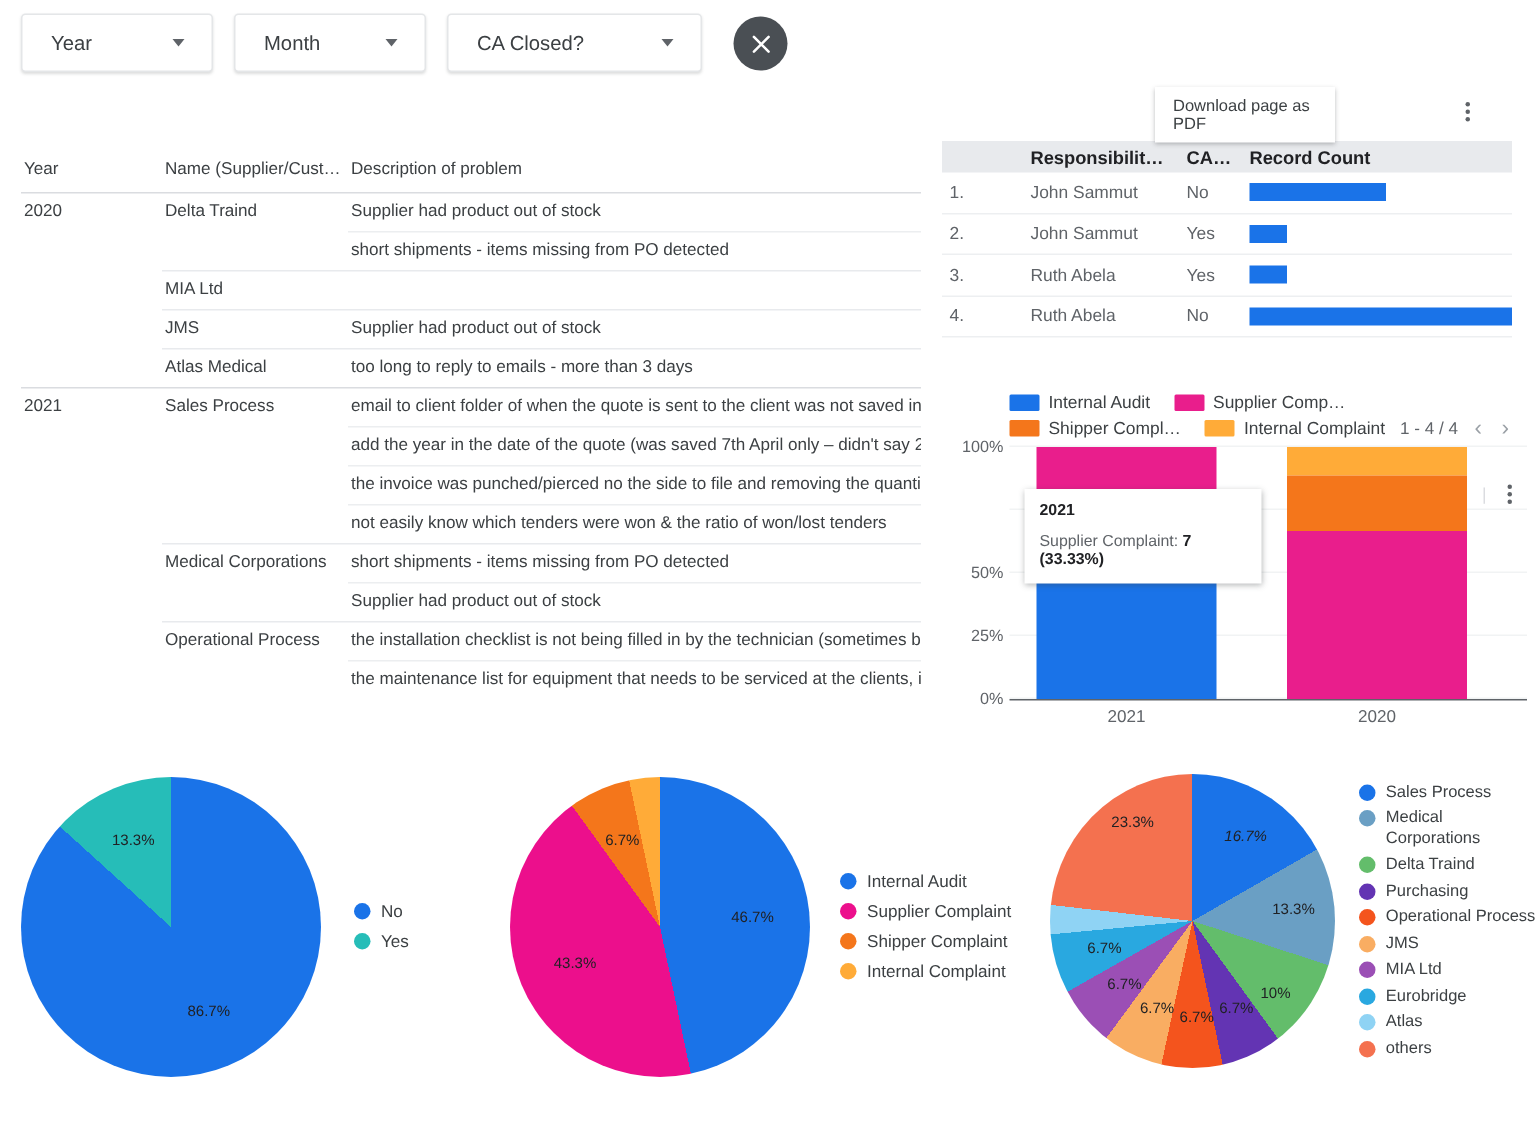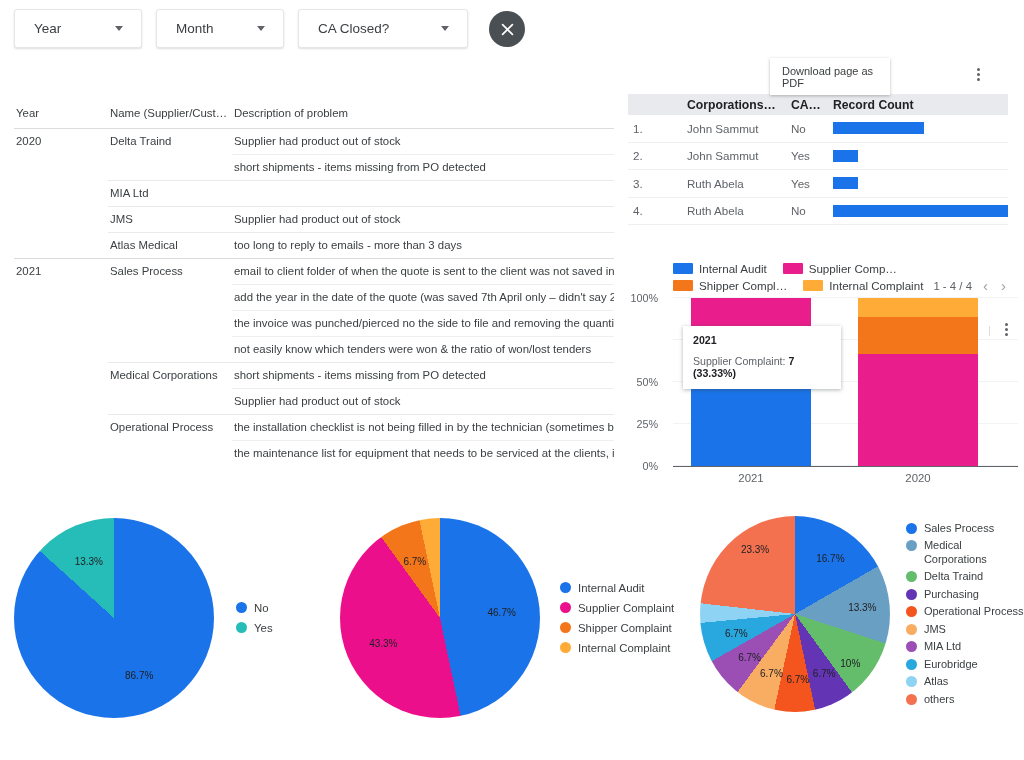--- a/index.html
+++ b/index.html
@@ -67,21 +67,21 @@
     padding-left:12px;font-size:11px;color:#3c4043;box-sizing:border-box;z-index:9;
   }
 
   
   .sbar{position:absolute;left:628px;top:262px;width:390px;height:218px;}
   .sleg{display:flex;flex-wrap:wrap;gap:4px 16px;padding-left:45px;margin-bottom:6px;}
   .sleg .it{display:flex;align-items:center;gap:6px;font-size:11.6px;color:#3c4043;white-space:nowrap;}
   .sw{width:20px;height:11px;border-radius:1px;display:block;}
   .plot{position:relative;height:168px;margin-left:45px;border-bottom:1.5px solid #5f6368;}
   .yax{position:absolute;left:-43px;top:-6px;width:40px;height:168px;}
-  .ylab{position:absolute;right:12px;font-size:10.8px;color:#5f6368;text-align:left;margin-left:40px;}
+  .ylab{position:absolute;right:1px;font-size:10.8px;color:#5f6368;text-align:left;margin-left:40px;}
   .grid{position:absolute;left:0;right:0;border-top:1px solid #f1f3f4;}
   .bar{position:absolute;bottom:0;width:120px;display:flex;flex-direction:column-reverse;}
   .seg{width:100%;}
   .xlabs{display:flex;margin-left:45px;margin-top:5px;}
   .xlab{font-size:11.4px;color:#5f6368;text-align:center;position:absolute;}
   .tooltip{
     position:absolute;left:10px;top:28px;width:158px;background:#fff;
     box-shadow:0 1px 4px rgba(60,64,67,.4);padding:8px 10px 10px 10px;box-sizing:border-box;z-index:20;
   }
   .tt-t{font-size:10.6px;font-weight:bold;color:#202124;margin-bottom:9px;}
@@ -205,21 +205,21 @@
   </div>
   <div class="kebab kebab-top">
     <i></i>
     <i></i>
     <i></i>
   </div>
 
   <div class="rtable">
     <div class="rhead">
       <div class="rc-idx"></div>
-      <div class="rc-name">Corporations…</div>
+      <div class="rc-name">Responsibilit…</div>
       <div class="rc-ca">CA…</div>
       <div class="rc-cnt">Record Count</div>
     </div>
     <div id="rtable-body">
         <div class="rrow">
           <div class="rc-idx">1.</div>
           <div class="rc-name">John Sammut</div>
           <div class="rc-ca">No</div>
           <div class="rc-cnt">
             <span class="rbar" style="width: 52%; background: rgb(26, 115, 232);"></span>
@@ -355,21 +355,21 @@
         </div>
         <div class="it">
           <span class="dot" style="background: rgb(255, 171, 56);"></span>
           <span>Internal Complaint</span>
         </div>
       </div>
   </div>
 
   <div class="pie-wrap" id="pie3">
     <div class="pie" id="pie3-disc" style="width: 196px; height: 196px; background: conic-gradient(rgb(26, 115, 232) 0%, rgb(26, 115, 232) 16.7%, rgb(106, 159, 196) 16.7%, rgb(106, 159, 196) 30%, rgb(99, 189, 107) 30%, rgb(99, 189, 107) 40%, rgb(99, 52, 179) 40%, rgb(99, 52, 179) 46.7%, rgb(244, 84, 29) 46.7%, rgb(244, 84, 29) 53.4%, rgb(249, 173, 98) 53.4%, rgb(249, 173, 98) 60.1%, rgb(155, 79, 181) 60.1%, rgb(155, 79, 181) 66.8%, rgb(41, 168, 224) 66.8%, rgb(41, 168, 224) 73.5%, rgb(143, 211, 244) 73.5%, rgb(143, 211, 244) 76.8%, rgb(244, 113, 79) 76.8%, rgb(244, 113, 79) 100.1%);">
-        <div class="pslice-lab" style="left: 130.399px; top: 42.0194px;">16.7%</div>
+        <div class="pslice-lab" style="left: 130.399px; top: 42.0194px; font-style: italic;">16.7%</div>
         <div class="pslice-lab" style="left: 162.333px; top: 91.3065px;">13.3%</div>
         <div class="pslice-lab" style="left: 150.327px; top: 147px;">10%</div>
         <div class="pslice-lab" style="left: 124.246px; top: 157.116px;">6.7%</div>
         <div class="pslice-lab" style="left: 97.7968px; top: 162.68px;">6.7%</div>
         <div class="pslice-lab" style="left: 71.3833px; top: 156.95px;">6.7%</div>
         <div class="pslice-lab" style="left: 49.6174px; top: 140.926px;">6.7%</div>
         <div class="pslice-lab" style="left: 36.3px; top: 117.407px;">6.7%</div>
         <div class="pslice-lab" style="left: 55.0741px; top: 33px;">23.3%</div>
       </div>
     <div class="pleg" id="pie3-leg" style="margin-left:16px;">

